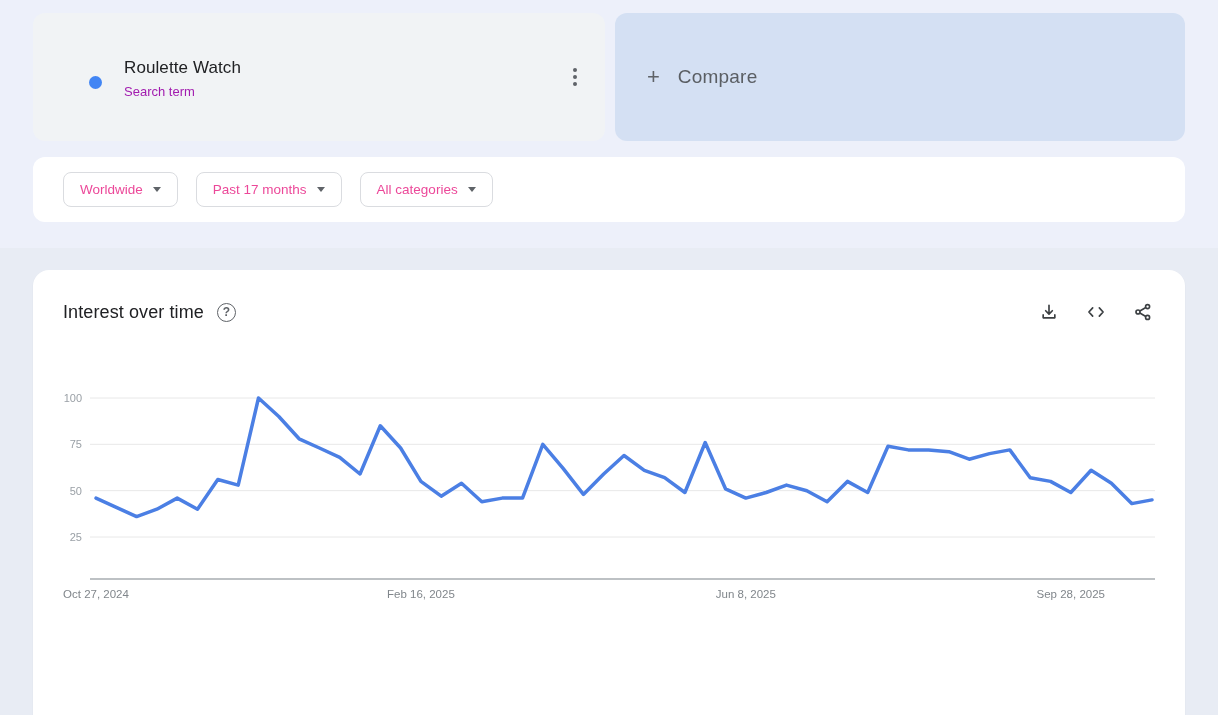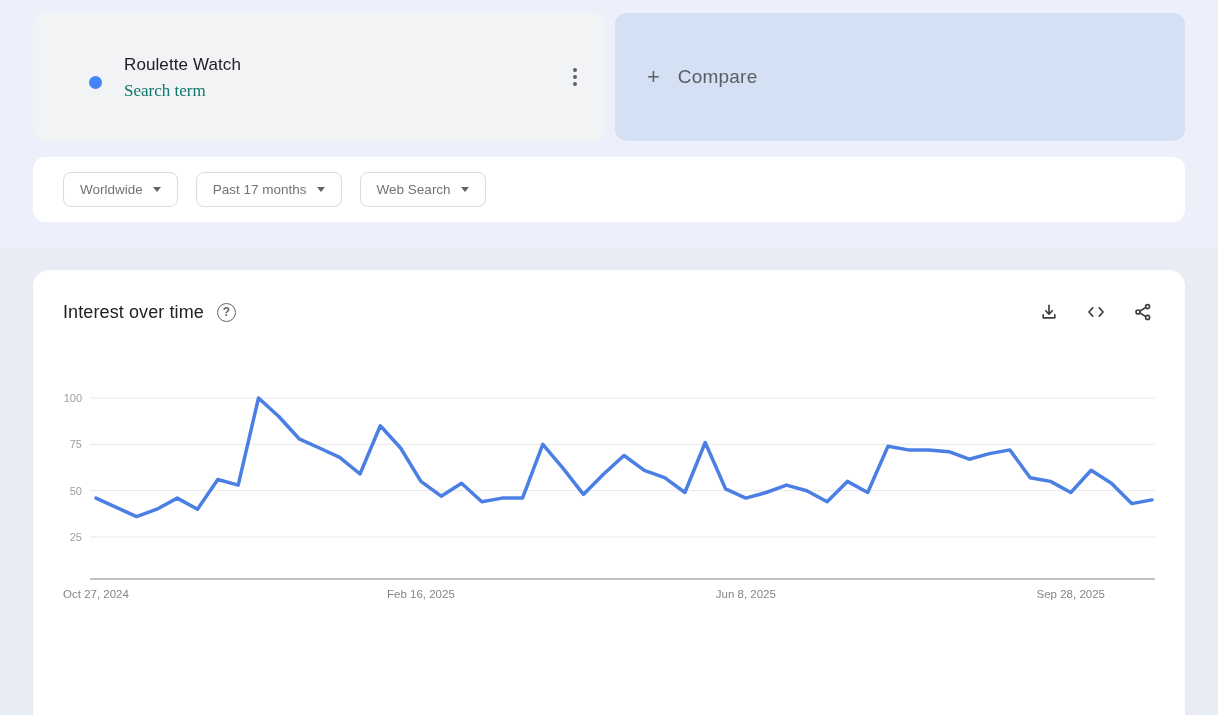--- a/index.html
+++ b/index.html
@@ -23,21 +23,21 @@
     display: flex; align-items: center;
     padding: 0 24px 0 56px;
   }
   .term-dot {
     position: absolute; left: 56px; top: 63px;
     width: 13px; height: 13px; border-radius: 50%;
     background: #4285f4;
   }
   .term-text { margin-left: 35px; margin-top: 2px; }
   .term-title { font-size: 17px; color: #202124; letter-spacing: 0.1px; }
-  .term-sub { font-size: 17px; color: #0f766e; margin-top: 6px; font-family: Liberation Serif, serif; }
+  .term-sub { font-size: 13px; color: #a21caf; margin-top: 6px; }
   .kebab {
     position: absolute; right: 22px; top: 50%; transform: translateY(-50%);
     display: flex; flex-direction: column; gap: 3px;
     padding: 6px; cursor: pointer;
   }
   .kebab i { width: 4px; height: 4px; border-radius: 50%; background: #5f6368; display: block; }
   .compare-card {
     width: 570px; height: 128px;
     background: #d4e0f3;
     border-radius: 12px;
@@ -53,21 +53,21 @@
     border-radius: 12px;
     height: 65px;
     display: flex; align-items: center;
     padding-left: 30px; gap: 18px;
   }
   .filter-btn {
     display: inline-flex; align-items: center; gap: 10px;
     border: 1px solid #dadce0; border-radius: 8px;
     background: #fff;
     padding: 9px 16px;
-    font-size: 13.5px; color: #737373;
+    font-size: 13.5px; color: #ec4899;
     cursor: pointer; white-space: nowrap;
   }
   .chev {
     width: 0; height: 0;
     border-left: 4.5px solid transparent;
     border-right: 4.5px solid transparent;
     border-top: 5.5px solid #5f6368;
     display: inline-block;
   }
   .content-area { padding: 22px 33px 0 33px; }
@@ -122,21 +122,21 @@
   <div class="filter-bar">
     <button class="filter-btn">
       <span>Worldwide</span>
       <span class="chev"></span>
     </button>
     <button class="filter-btn">
       <span>Past 17 months</span>
       <span class="chev"></span>
     </button>
     <button class="filter-btn">
-      <span>Web Search</span>
+      <span>All categories</span>
       <span class="chev"></span>
     </button>
   </div>
 </div>
 
 <div class="content-area">
   <div class="chart-card">
     <div class="chart-header">
       <span class="chart-title">Interest over time</span>
       <span class="help-icon">?</span>

